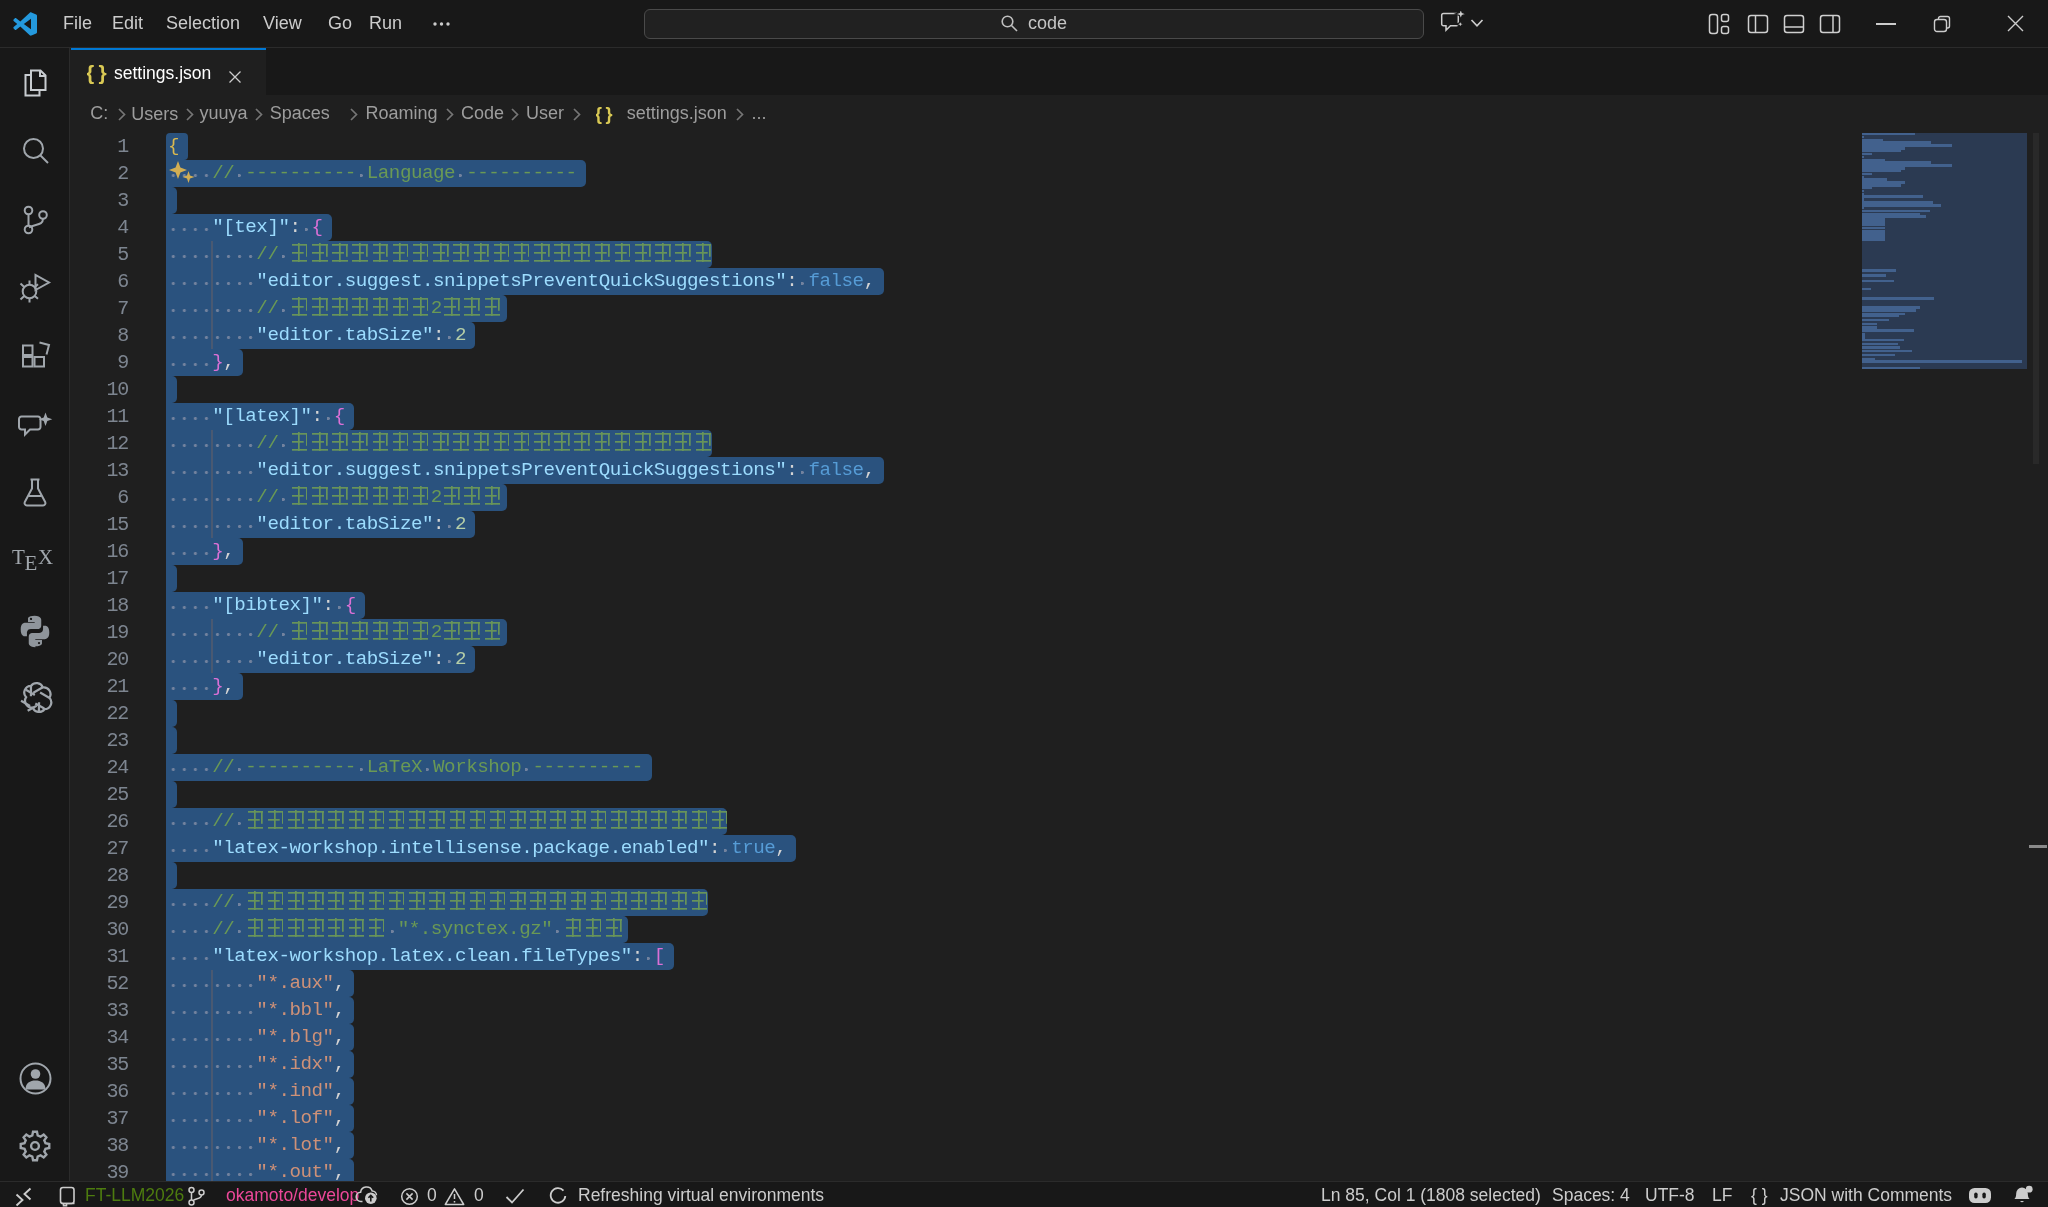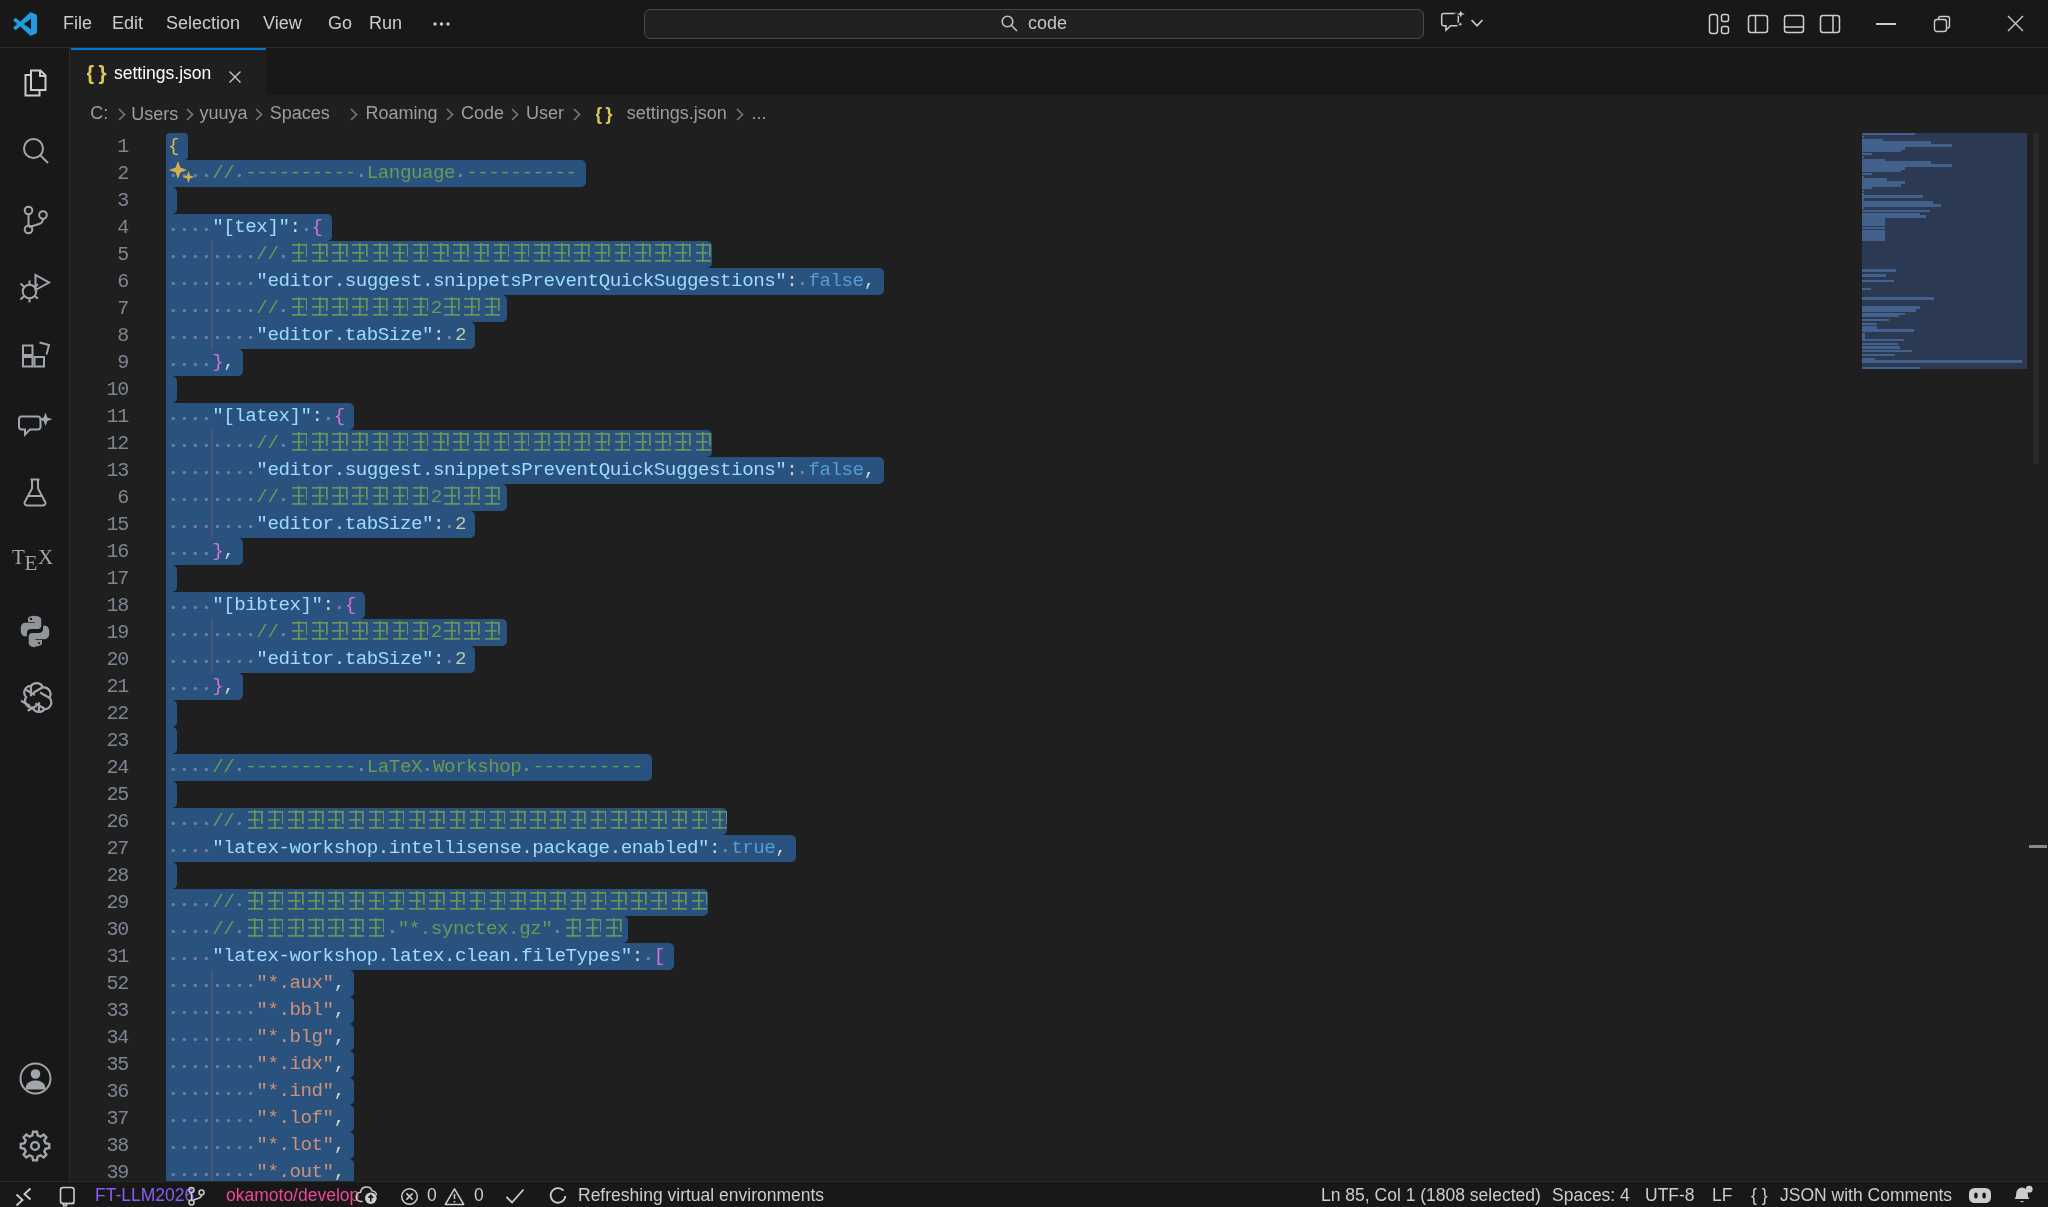--- a/index.html
+++ b/index.html
@@ -384,21 +384,21 @@
       <div class="abs" style="left:1958px;top:712px;width:18px;height:2.5px;background:#8a8a8a"></div>
     </div>
   <div id="statusbar">
       <svg class="abs" style="left:14px;top:5px" width="19" height="20" viewBox="0 0 19 20" fill="none" stroke="#cccccc" stroke-width="1.9">
         <path d="M2.5 7.5 L8.5 13 L2.5 18.5 M16.5 1.5 L10.5 7 L16.5 12.5"></path>
       </svg>
       <svg class="abs" style="left:59px;top:4px" width="18" height="21" viewBox="0 0 18 21" fill="none" stroke="#cccccc" stroke-width="1.6">
         <rect x="1.5" y="1.5" width="13.5" height="16" rx="2.5"></rect>
         <path d="M2.5 17.5 H15.5 M4.5 17.5 v2.2 h3 v-2.2"></path>
       </svg>
-      <div class="st" style="left:95px;color:#8b5cf6">FT-LLM2026</div>
+      <div class="st" style="left:85px;color:#4d7c0f">FT-LLM2026</div>
       <svg class="abs" style="left:186px;top:4px" width="20" height="21" viewBox="0 0 20 21" fill="none" stroke="#cccccc" stroke-width="1.5">
         <circle cx="5.5" cy="4" r="2.5"></circle>
         <circle cx="15.5" cy="6.5" r="2.5"></circle>
         <circle cx="5.5" cy="16.5" r="2.5"></circle>
         <path d="M5.5 6.5 V14 M15.5 9 c0 4-4.5 3.2-8 5.2"></path>
       </svg>
       <div class="st" style="left:226px;color:#ec4899">okamoto/develop</div>
       <svg class="abs" style="left:355px;top:4px" width="28" height="20" viewBox="0 0 28 20" fill="none" stroke="#cccccc" stroke-width="1.5">
         <path d="M7.5 15.5 H6 a4.6 4.6 0 0 1 -.4-9.2 a6 6 0 0 1 11.6-1.4 a4.4 4.4 0 0 1 4.3 4.4"></path>
         <circle cx="15.8" cy="12.2" r="5.8" fill="#cccccc" stroke="none"></circle>

